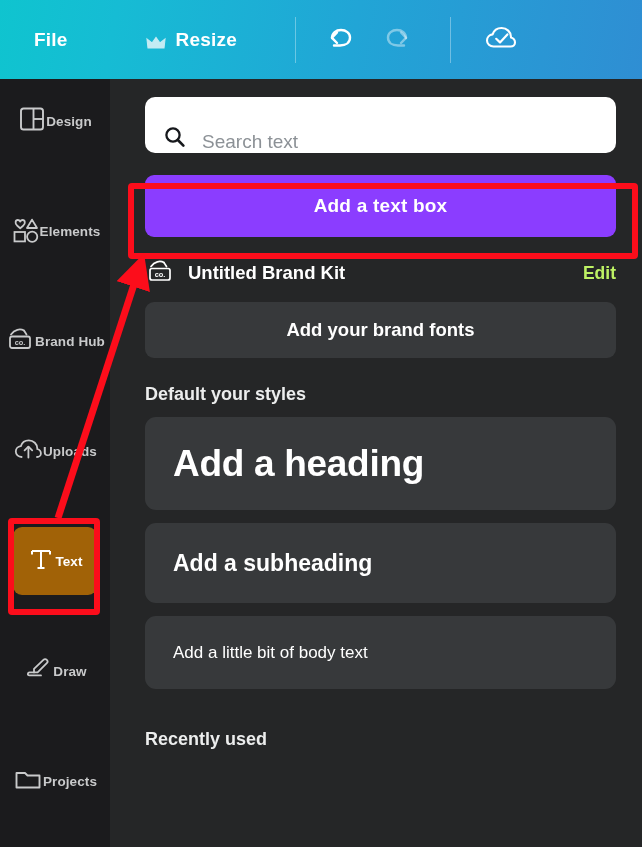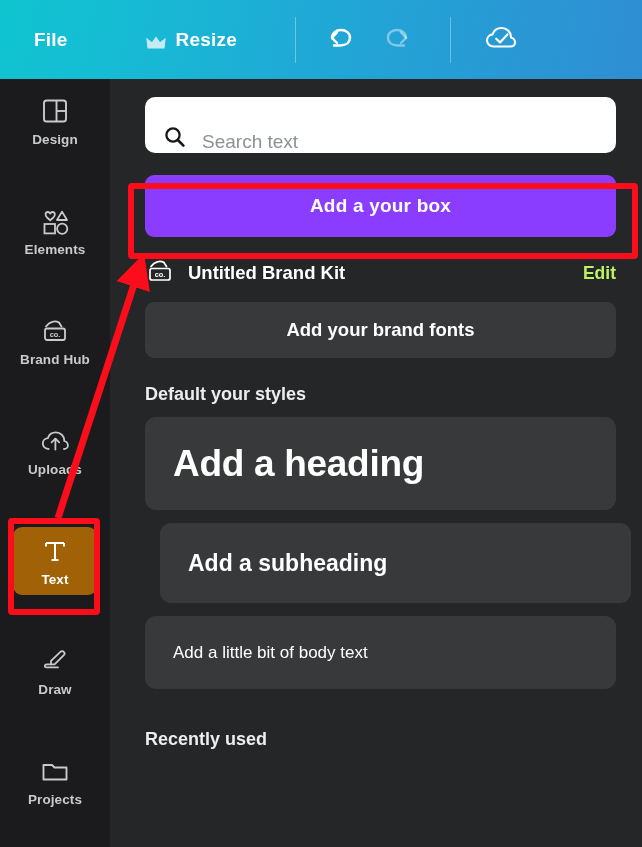--- a/index.html
+++ b/index.html
@@ -73,21 +73,21 @@
     background: #1b1b1d;
     padding-top: 8px;
   }
   .side-item {
     position: relative;
     width: 84px;
     margin: 0 auto;
     height: 68px;
     border-radius: 9px;
     display: flex;
-    flex-direction: column;
+    flex-direction: row;
     align-items: center;
     justify-content: center;
     cursor: pointer;
     margin-bottom: 42px;
   }
   .side-item.active { background: #a16207; }
   .side-ico {
     height: 30px;
     display: flex;
     align-items: flex-end;
@@ -196,21 +196,21 @@
     background: #37393b;
     border-radius: 11px;
     display: flex;
     align-items: center;
     padding-left: 28px;
     color: #ffffff;
     cursor: pointer;
     margin-bottom: 13px;
   }
   #card-heading { height: 93px; font-size: 37px; font-weight: bold; letter-spacing: -.3px; }
-  #card-subheading { height: 80px; font-size: 23px; font-weight: bold; margin-left: 15px; }
+  #card-subheading { height: 80px; font-size: 23px; font-weight: bold; }
   #card-body { height: 73px; font-size: 17px; font-weight: normal; }
 
   #recently-used { margin-top: 40px; }
 
   
   #anno-layer {
     position: absolute;
     left: 0; top: 0;
     width: 642px; height: 847px;
     pointer-events: none;
@@ -370,21 +370,21 @@
       <span>
         <svg width="24" height="24" viewBox="0 0 24 24">
           <circle cx="10" cy="10" r="6.6" fill="none" stroke="#16181c" stroke-width="2.3"></circle>
           <line x1="14.9" y1="15" x2="20.4" y2="20.6" stroke="#16181c" stroke-width="2.6" stroke-linecap="round"></line>
         </svg>
       </span>
       <input id="search-input" type="text" placeholder="Search text" style="">
     </div>
 
     
-    <button id="add-text-box">Add a your box</button>
+    <button id="add-text-box">Add a text box</button>
 
     
     <div id="brandkit-row">
       <span>
         <svg width="30" height="28" viewBox="0 0 30 28">
           <path d="M6 9.5 C9.5 4.6 15 3.2 19 5.6" fill="none" stroke="#ffffff" stroke-width="1.7" stroke-linecap="round"></path>
           <path d="M19 5.6 L21.5 9.5" fill="none" stroke="#ffffff" stroke-width="1.7" stroke-linecap="round"></path>
           <rect x="5" y="11.5" width="20" height="11.5" rx="2" fill="none" stroke="#ffffff" stroke-width="1.7"></rect>
           <text x="15" y="20" font-family="Liberation Sans, sans-serif" font-size="7.4" font-weight="bold" fill="#ffffff" text-anchor="middle">co.</text>
         </svg>

